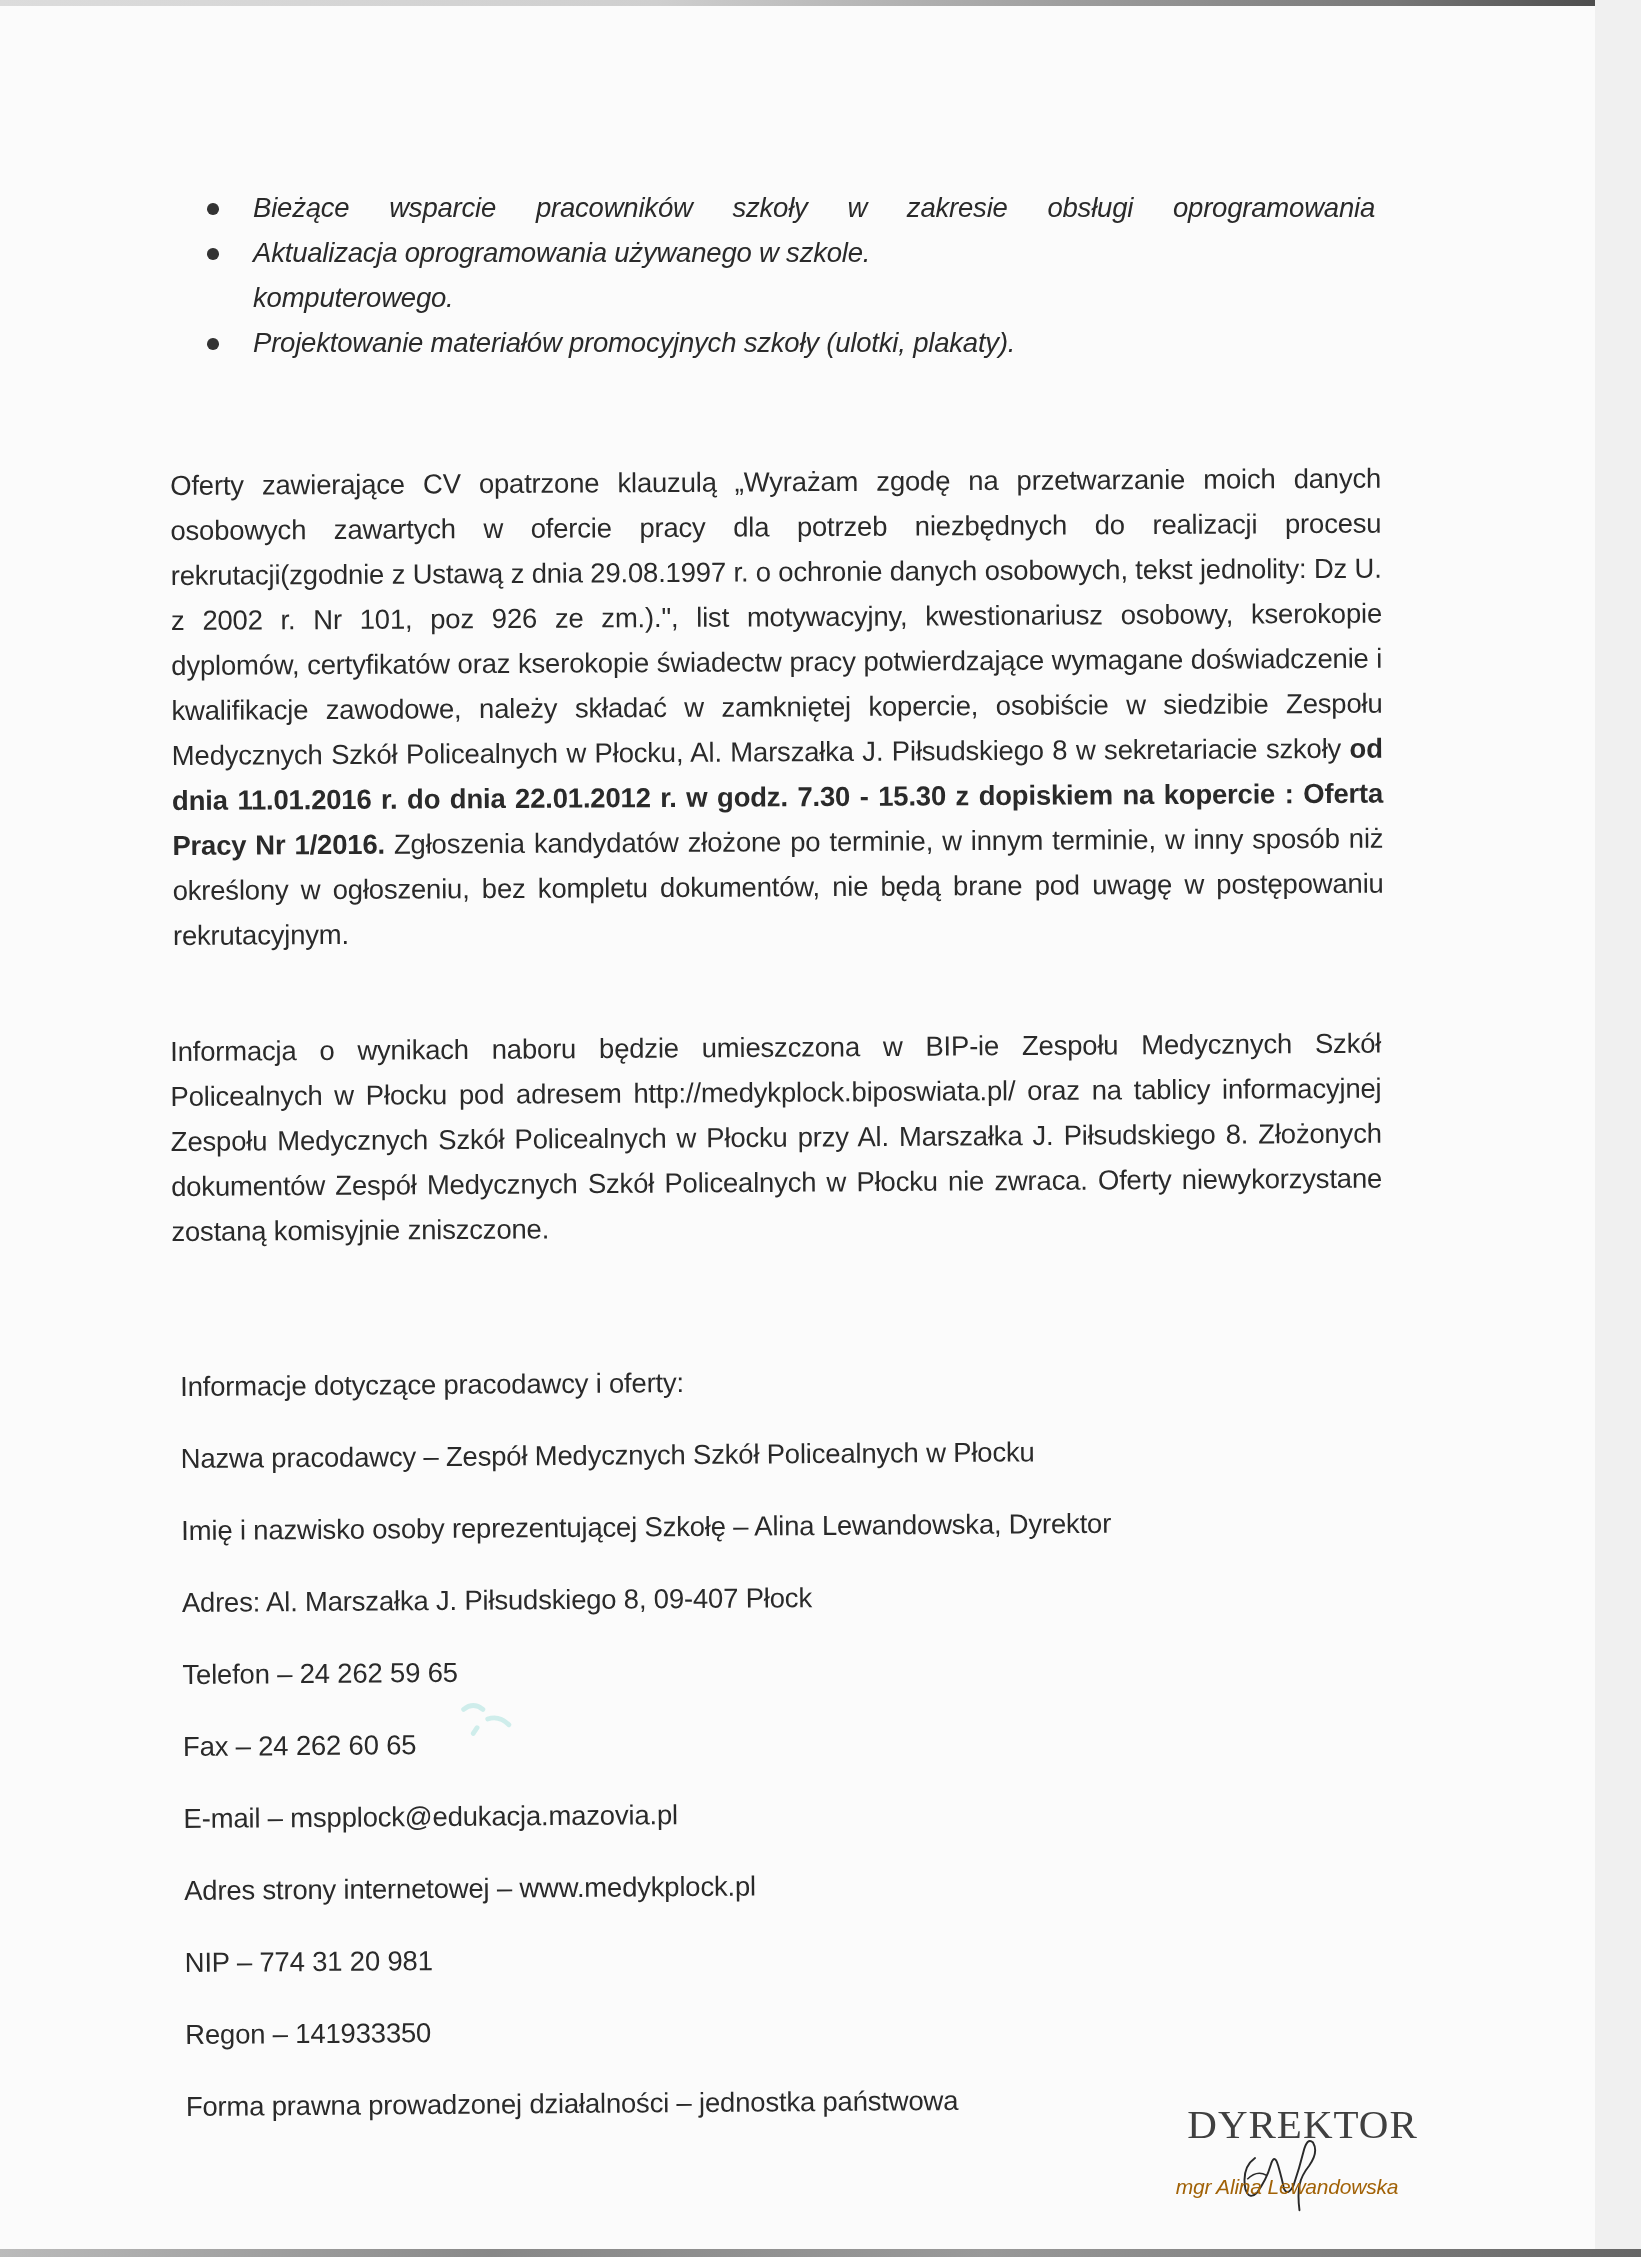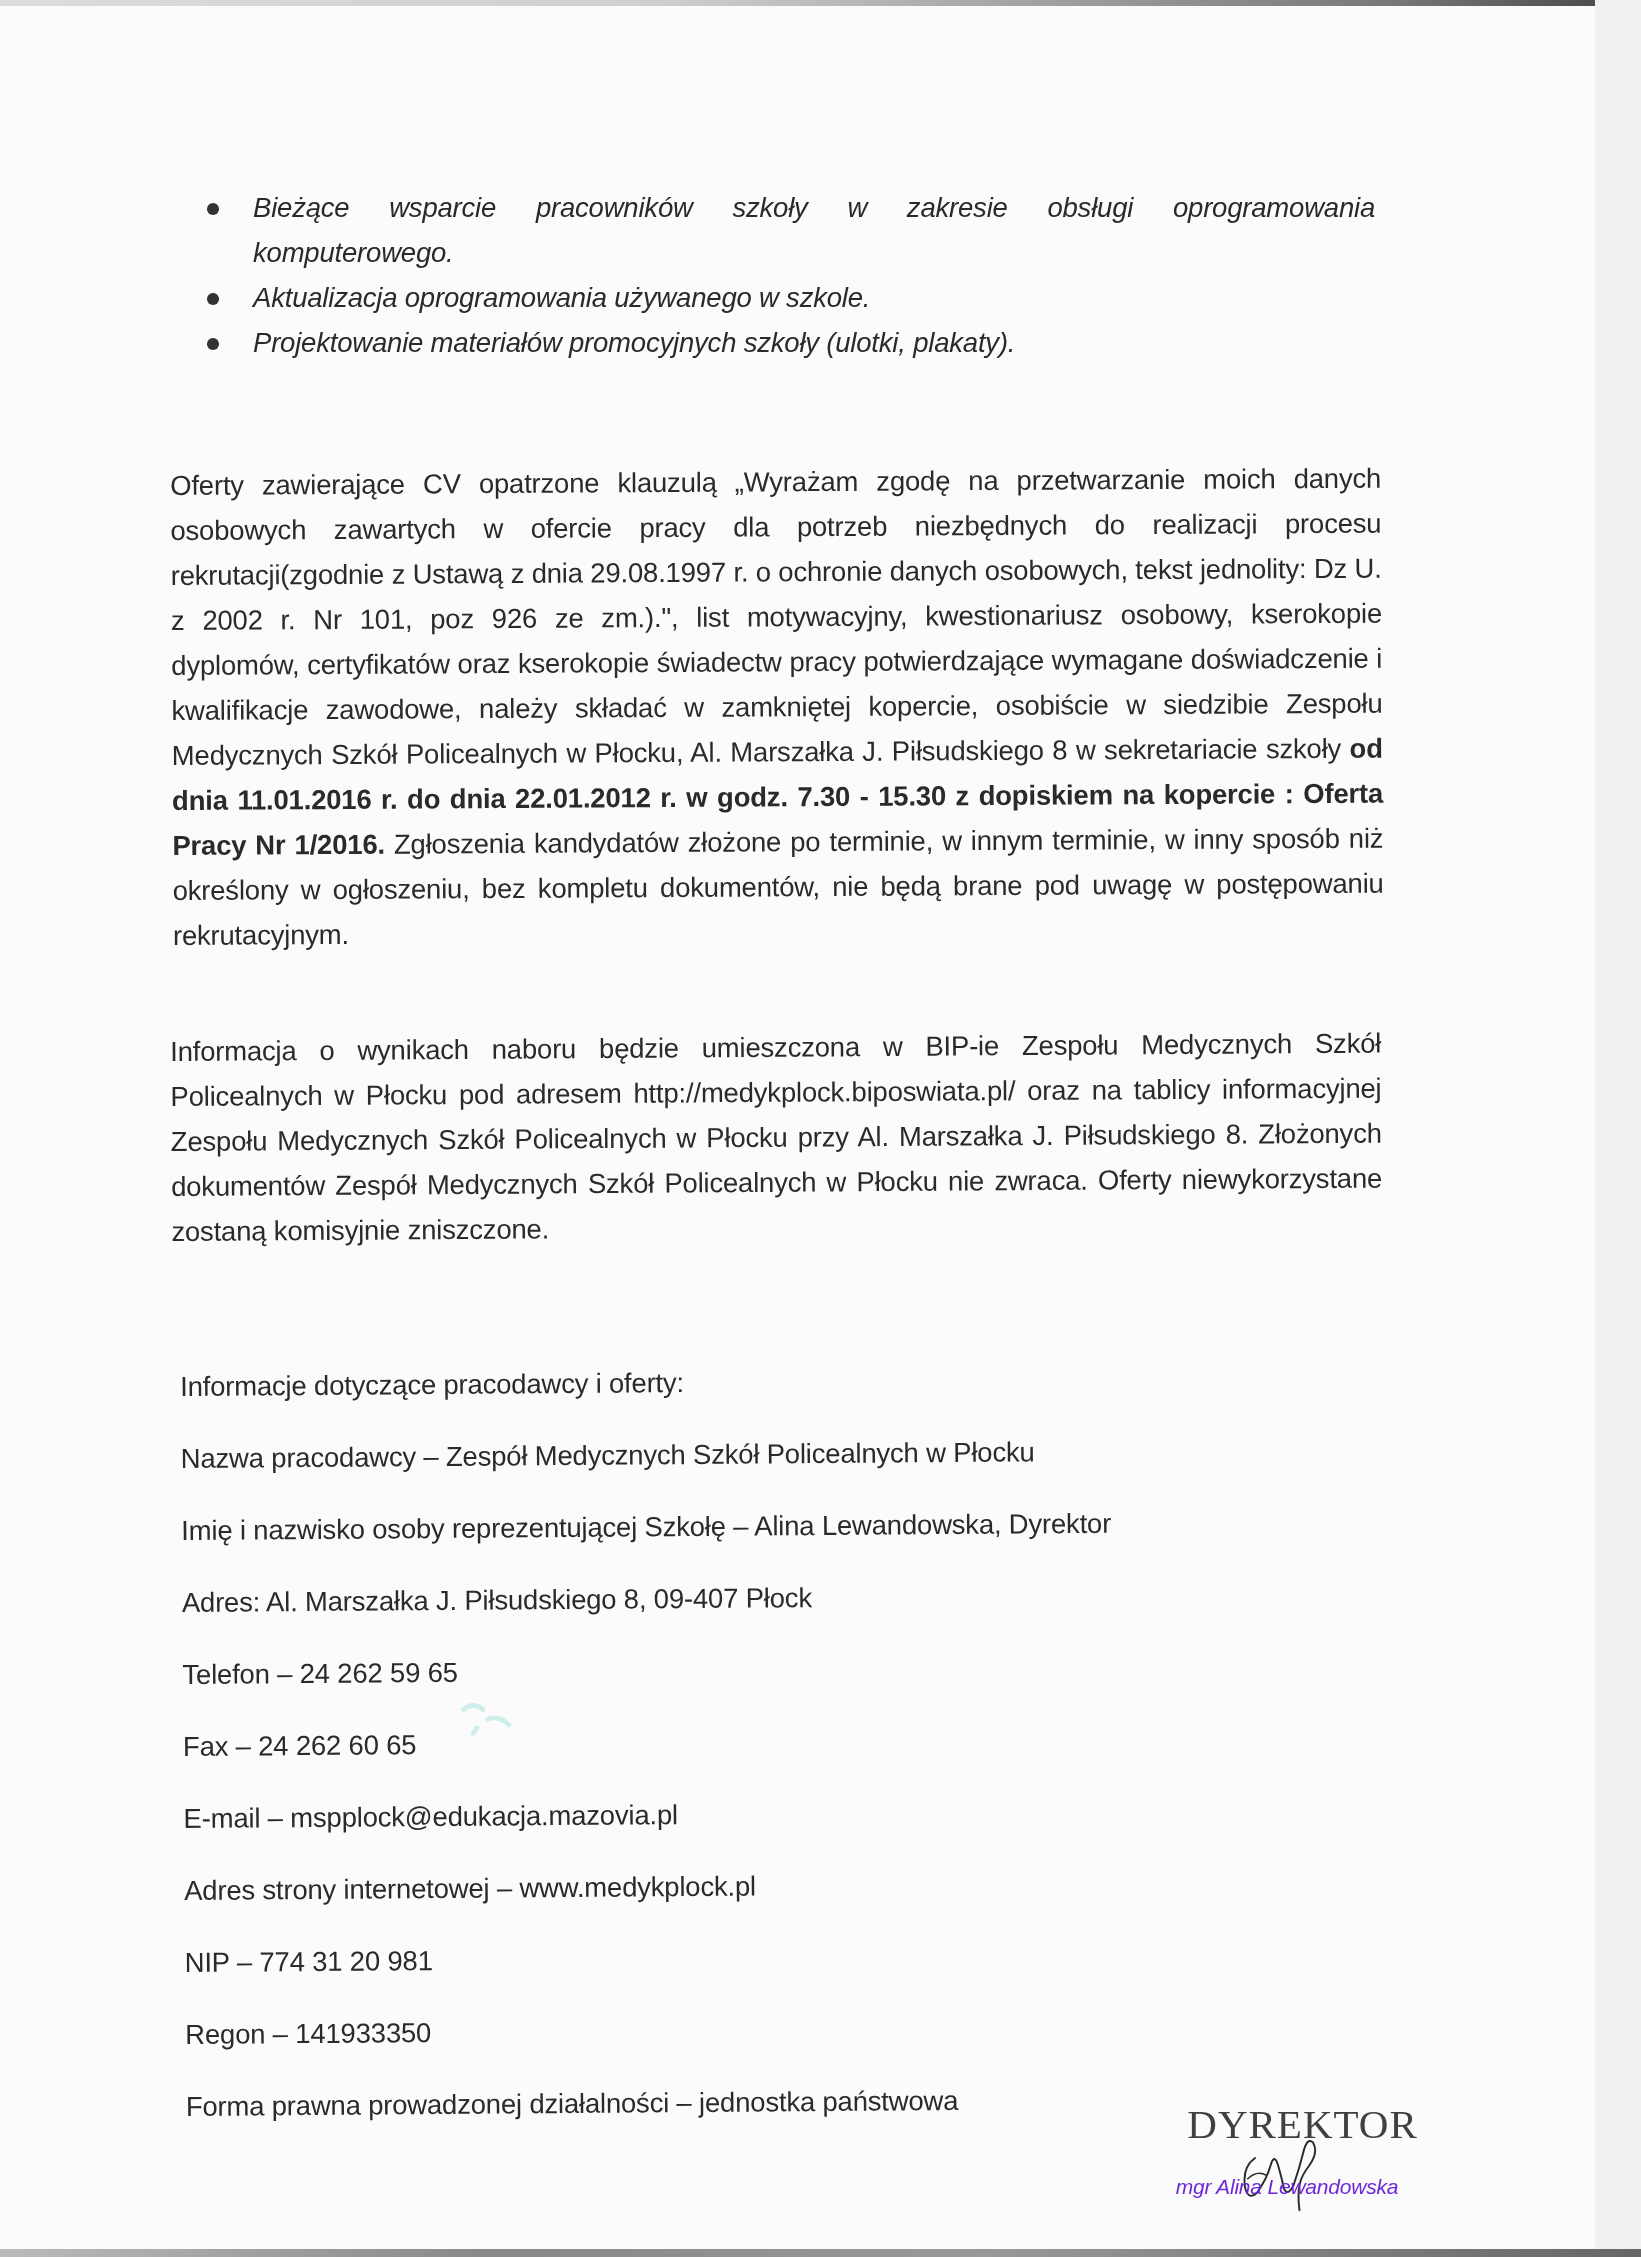--- a/index.html
+++ b/index.html
@@ -107,21 +107,21 @@
       font-size: 41px;
       color: #404040;
       letter-spacing: 1px;
     }
     .stamp .stamp-name {
       position: absolute;
       left: 7.7px; top: 75px;
       font-family: "Liberation Sans", sans-serif;
       font-style: italic;
       font-size: 21px;
-      color: #6d28d9;
+      color: #a16207;
       white-space: nowrap;
     }
     .stamp svg.signature {
       position: absolute;
       left: 58px; top: 29px;
       width: 116px; height: 87px;
     }
     .smudge {
       position: absolute;
       left: 454px; top: 1690px;
@@ -136,25 +136,25 @@
 <div class="right-strip"></div>
 
 <div class="page text">
 
   <ul class="bullets">
     <li class="wide">
       <span class="dot"></span>
       <span>Bieżące wsparcie pracowników szkoły w zakresie obsługi oprogramowania</span>
     </li>
     <li>
-      <span>komputerowego.</span>
+      <span class="dot"></span>
+      <span>Aktualizacja oprogramowania używanego w szkole.</span>
     </li>
     <li>
-      <span class="dot"></span>
-      <span>Aktualizacja oprogramowania używanego w szkole.</span>
+      <span>komputerowego.</span>
     </li>
     <li>
       <span class="dot"></span>
       <span>Projektowanie materiałów promocyjnych szkoły (ulotki, plakaty).</span>
     </li>
   </ul>
 
   <p class="para para1"><span>Oferty zawierające CV opatrzone klauzulą „Wyrażam zgodę na przetwarzanie moich danych osobowych zawartych w ofercie pracy dla potrzeb niezbędnych do realizacji procesu rekrutacji(zgodnie z Ustawą z dnia 29.08.1997 r. o ochronie danych osobowych, tekst jednolity: Dz U. z 2002 r. Nr 101, poz 926 ze zm.).", list motywacyjny, kwestionariusz osobowy, kserokopie dyplomów, certyfikatów oraz kserokopie świadectw pracy potwierdzające wymagane doświadczenie i kwalifikacje zawodowe, należy składać w zamkniętej kopercie, osobiście w siedzibie Zespołu Medycznych Szkół Policealnych w Płocku, Al. Marszałka J. Piłsudskiego 8 w sekretariacie szkoły </span><b>od dnia 11.01.2016 r. do dnia 22.01.2012 r. w godz. 7.30 - 15.30 z dopiskiem na kopercie : Oferta Pracy Nr 1/2016.</b><span> Zgłoszenia kandydatów złożone po terminie, w innym terminie, w inny sposób niż określony w ogłoszeniu, bez kompletu dokumentów, nie będą brane pod uwagę w postępowaniu rekrutacyjnym.</span></p>
 
   <p class="para para2">Informacja o wynikach naboru będzie umieszczona w BIP-ie Zespołu Medycznych Szkół Policealnych w Płocku pod adresem http://medykplock.biposwiata.pl/ oraz na tablicy informacyjnej Zespołu Medycznych Szkół Policealnych w Płocku przy Al. Marszałka J. Piłsudskiego 8. Złożonych dokumentów Zespół Medycznych Szkół Policealnych w Płocku nie zwraca. Oferty niewykorzystane zostaną komisyjnie zniszczone.</p>

